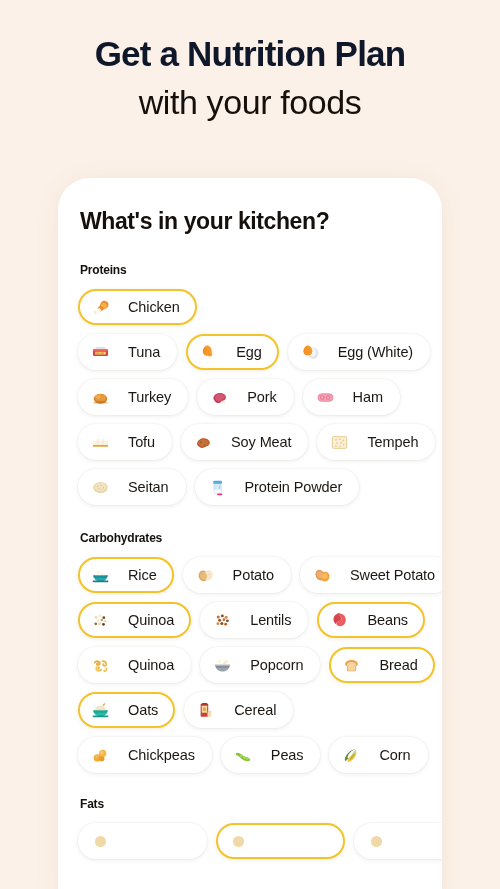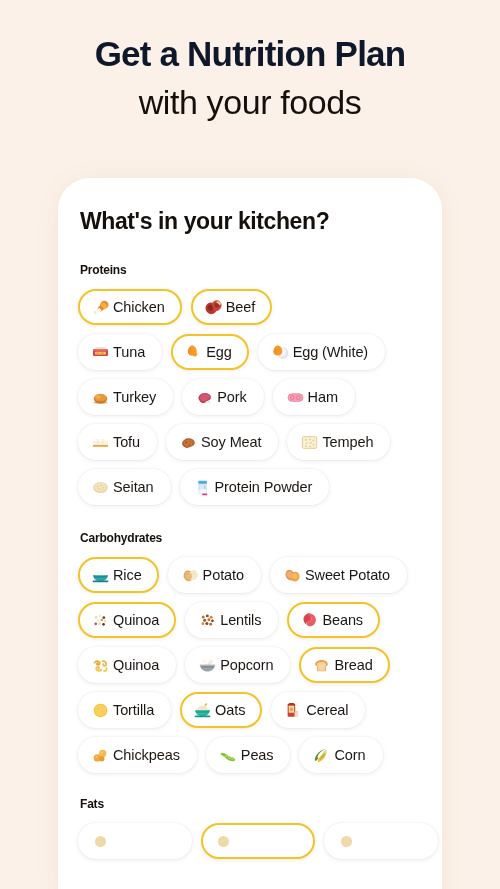--- a/index.html
+++ b/index.html
@@ -80,21 +80,21 @@
     display: flex;
     gap: 9px;
     flex-wrap: nowrap;
     padding-left: 2px;
   }
 
   
   .chip {
     display: inline-flex;
     align-items: center;
-    gap: 3px;
+    gap: 18px;
     height: 36px;
     padding: 0 15px 0 11px;
     border-radius: 20px;
     background: #FFFFFF;
     border: 2px solid transparent;
     box-shadow: 0 1px 4px rgba(60, 45, 25, 0.10),
                 0 0 0 0.6px rgba(60, 45, 25, 0.045);
     white-space: nowrap;
     cursor: pointer;
   }
@@ -136,30 +136,20 @@
         <div class="chip-rows">
           <div class="chip-row">
             <div class="chip selected" aria-pressed="true">
               <span class="chip-icon"><svg viewBox="0 0 24 24">
                   <path d="M20 4.6c-1.9-1.9-5-1.6-6.8.6-1.2 1.5-1.3 3-1.8 4-.5 1-1.2 1.4-2 2.2-1.3 1.3-1.3 3.4 0 4.7 1.3 1.3 3.4 1.3 4.7 0 .8-.8 1.2-1.5 2.2-2 1-.5 2.5-.6 4-1.8 2.2-1.8 2.5-4.9.6-6.8z" fill="#F08A2E"></path>
                   <path d="M17.8 6.6c-1.2-1.2-3-1-4.1.3-.8 1-.9 2-1.2 2.7l3.8 3.8c.7-.3 1.7-.4 2.7-1.2 1.3-1.1 1.5-2.9.3-4.1z" fill="#FBB040"></path>
                   <path d="M10.2 12.6 6.6 16.2l-2.3.3c-.6.1-1 .7-.7 1.2l.9 1.5-1.2.7 1 1 .7-1.2 1.5.9c.5.3 1.1-.1 1.2-.7l.3-2.3 3.6-3.6z" fill="#F6E6D2"></path>
                   <path d="m10.2 12.6-3.6 3.6-.4 2.9.6.4 3-.4 3.6-3.6z" fill="#FFF8EF"></path>
                 </svg></span>
               <span class="chip-label">Chicken</span>
-            </div>
-            <div class="chip selected" aria-pressed="true">
-              <span class="chip-icon"><svg viewBox="0 0 24 24">
-                  <ellipse cx="9" cy="13" rx="7" ry="7.5" transform="rotate(-20 9 13)" fill="#B8382F"></ellipse>
-                  <ellipse cx="16" cy="9.5" rx="6.2" ry="6.8" transform="rotate(18 16 9.5)" fill="#C9453A"></ellipse>
-                  <ellipse cx="8" cy="12.5" rx="3.4" ry="3.8" transform="rotate(-20 8 12.5)" fill="#8E2722"></ellipse>
-                  <ellipse cx="16.2" cy="9" rx="2.9" ry="3.2" fill="#9C2E27"></ellipse>
-                  <path d="M18.4 4.2c1.9.6 3.3 2 3 3.4-.2 1-1.3 1.4-2.2 1-.6-.3-.7-1-1.4-1.5-.8-.6-1.6-.4-2-1-.5-.8.5-2.3 2.6-1.9z" fill="#F0C98E"></path>
-                </svg></span>
-              <span class="chip-label">Beef</span>
             </div>
           </div>
           <div class="chip-row">
             <div class="chip" aria-pressed="false">
               <span class="chip-icon"><svg viewBox="0 0 24 24">
                   <rect x="2.5" y="8" width="19" height="8.4" rx="1.4" fill="#D9453C"></rect>
                   <rect x="2.5" y="8" width="19" height="2.4" rx="1.2" fill="#EF6258"></rect>
                   <rect x="5.2" y="11" width="13.6" height="3.6" rx=".6" fill="#F6CF7A"></rect>
                   <rect x="6.4" y="11.8" width="4.4" height="2" rx=".5" fill="#E8A33E"></rect>
                   <rect x="12" y="11.8" width="4.4" height="2" rx=".5" fill="#E8A33E"></rect>
@@ -381,30 +371,20 @@
             </div>
             <div class="chip selected" aria-pressed="true">
               <span class="chip-icon"><svg viewBox="0 0 24 24">
                   <path d="M4 10.4c0-3.4 3.6-5.4 8-5.4s8 2 8 5.4c0 1.4-1 2.2-2.2 2.2v5.4c0 .8-.6 1.4-1.4 1.4H7.6c-.8 0-1.4-.6-1.4-1.4v-5.4C5 12.6 4 11.8 4 10.4z" fill="#E8A551"></path>
                   <path d="M6.2 11.6c0-2.4 2.6-4 5.8-4s5.8 1.6 5.8 4c0 .7-.4 1.2-1 1.4v5c0 .4-.3.7-.7.7H7.9c-.4 0-.7-.3-.7-.7v-5c-.6-.2-1-.7-1-1.4z" fill="#F7D3A0"></path>
                 </svg></span>
               <span class="chip-label">Bread</span>
             </div>
           </div>
           <div class="chip-row">
-            <div class="chip" aria-pressed="false">
-              <span class="chip-icon"><svg viewBox="0 0 24 24">
-                  <path d="M12 3.6c4.8 0 8.6 3.8 8.6 8.4s-3.8 8.4-8.6 8.4-8.6-3.8-8.6-8.4S7.2 3.6 12 3.6z" fill="#F5C33F"></path>
-                  <path d="M12 5.2c4 0 7.2 3.1 7.2 6.8s-3.2 6.8-7.2 6.8-7.2-3.1-7.2-6.8S8 5.2 12 5.2z" fill="#F8D05F"></path>
-                  <circle cx="9" cy="9.6" r=".9" fill="#E3AC2E" opacity=".6"></circle>
-                  <circle cx="14.4" cy="13.6" r=".8" fill="#E3AC2E" opacity=".6"></circle>
-                  <circle cx="13" cy="8.4" r=".6" fill="#E3AC2E" opacity=".5"></circle>
-                </svg></span>
-              <span class="chip-label">Tortilla</span>
-            </div>
             <div class="chip selected" aria-pressed="true">
               <span class="chip-icon"><svg viewBox="0 0 24 24">
                   <path d="M3 11.6h18c0 4.6-4 7.8-9 7.8s-9-3.2-9-7.8z" fill="#27BBA8"></path>
                   <path d="M3 11.6h18c0 1.2-.3 2.3-.8 3.3H3.8c-.5-1-.8-2.1-.8-3.3z" fill="#1FA593"></path>
                   <path d="M4.8 11.6c.3-3.2 3.4-5.6 7.2-5.6s6.9 2.4 7.2 5.6z" fill="#F3E4C8"></path>
                   <path d="M14.4 5.4c.6-1.6 2-2.8 3.4-3 .2 1.7-.7 3.4-2 4.2z" fill="#E8B45C"></path>
                   <rect x="2" y="18.4" width="20" height="2" rx="1" fill="#1A9486"></rect>
                 </svg></span>
               <span class="chip-label">Oats</span>
             </div>

